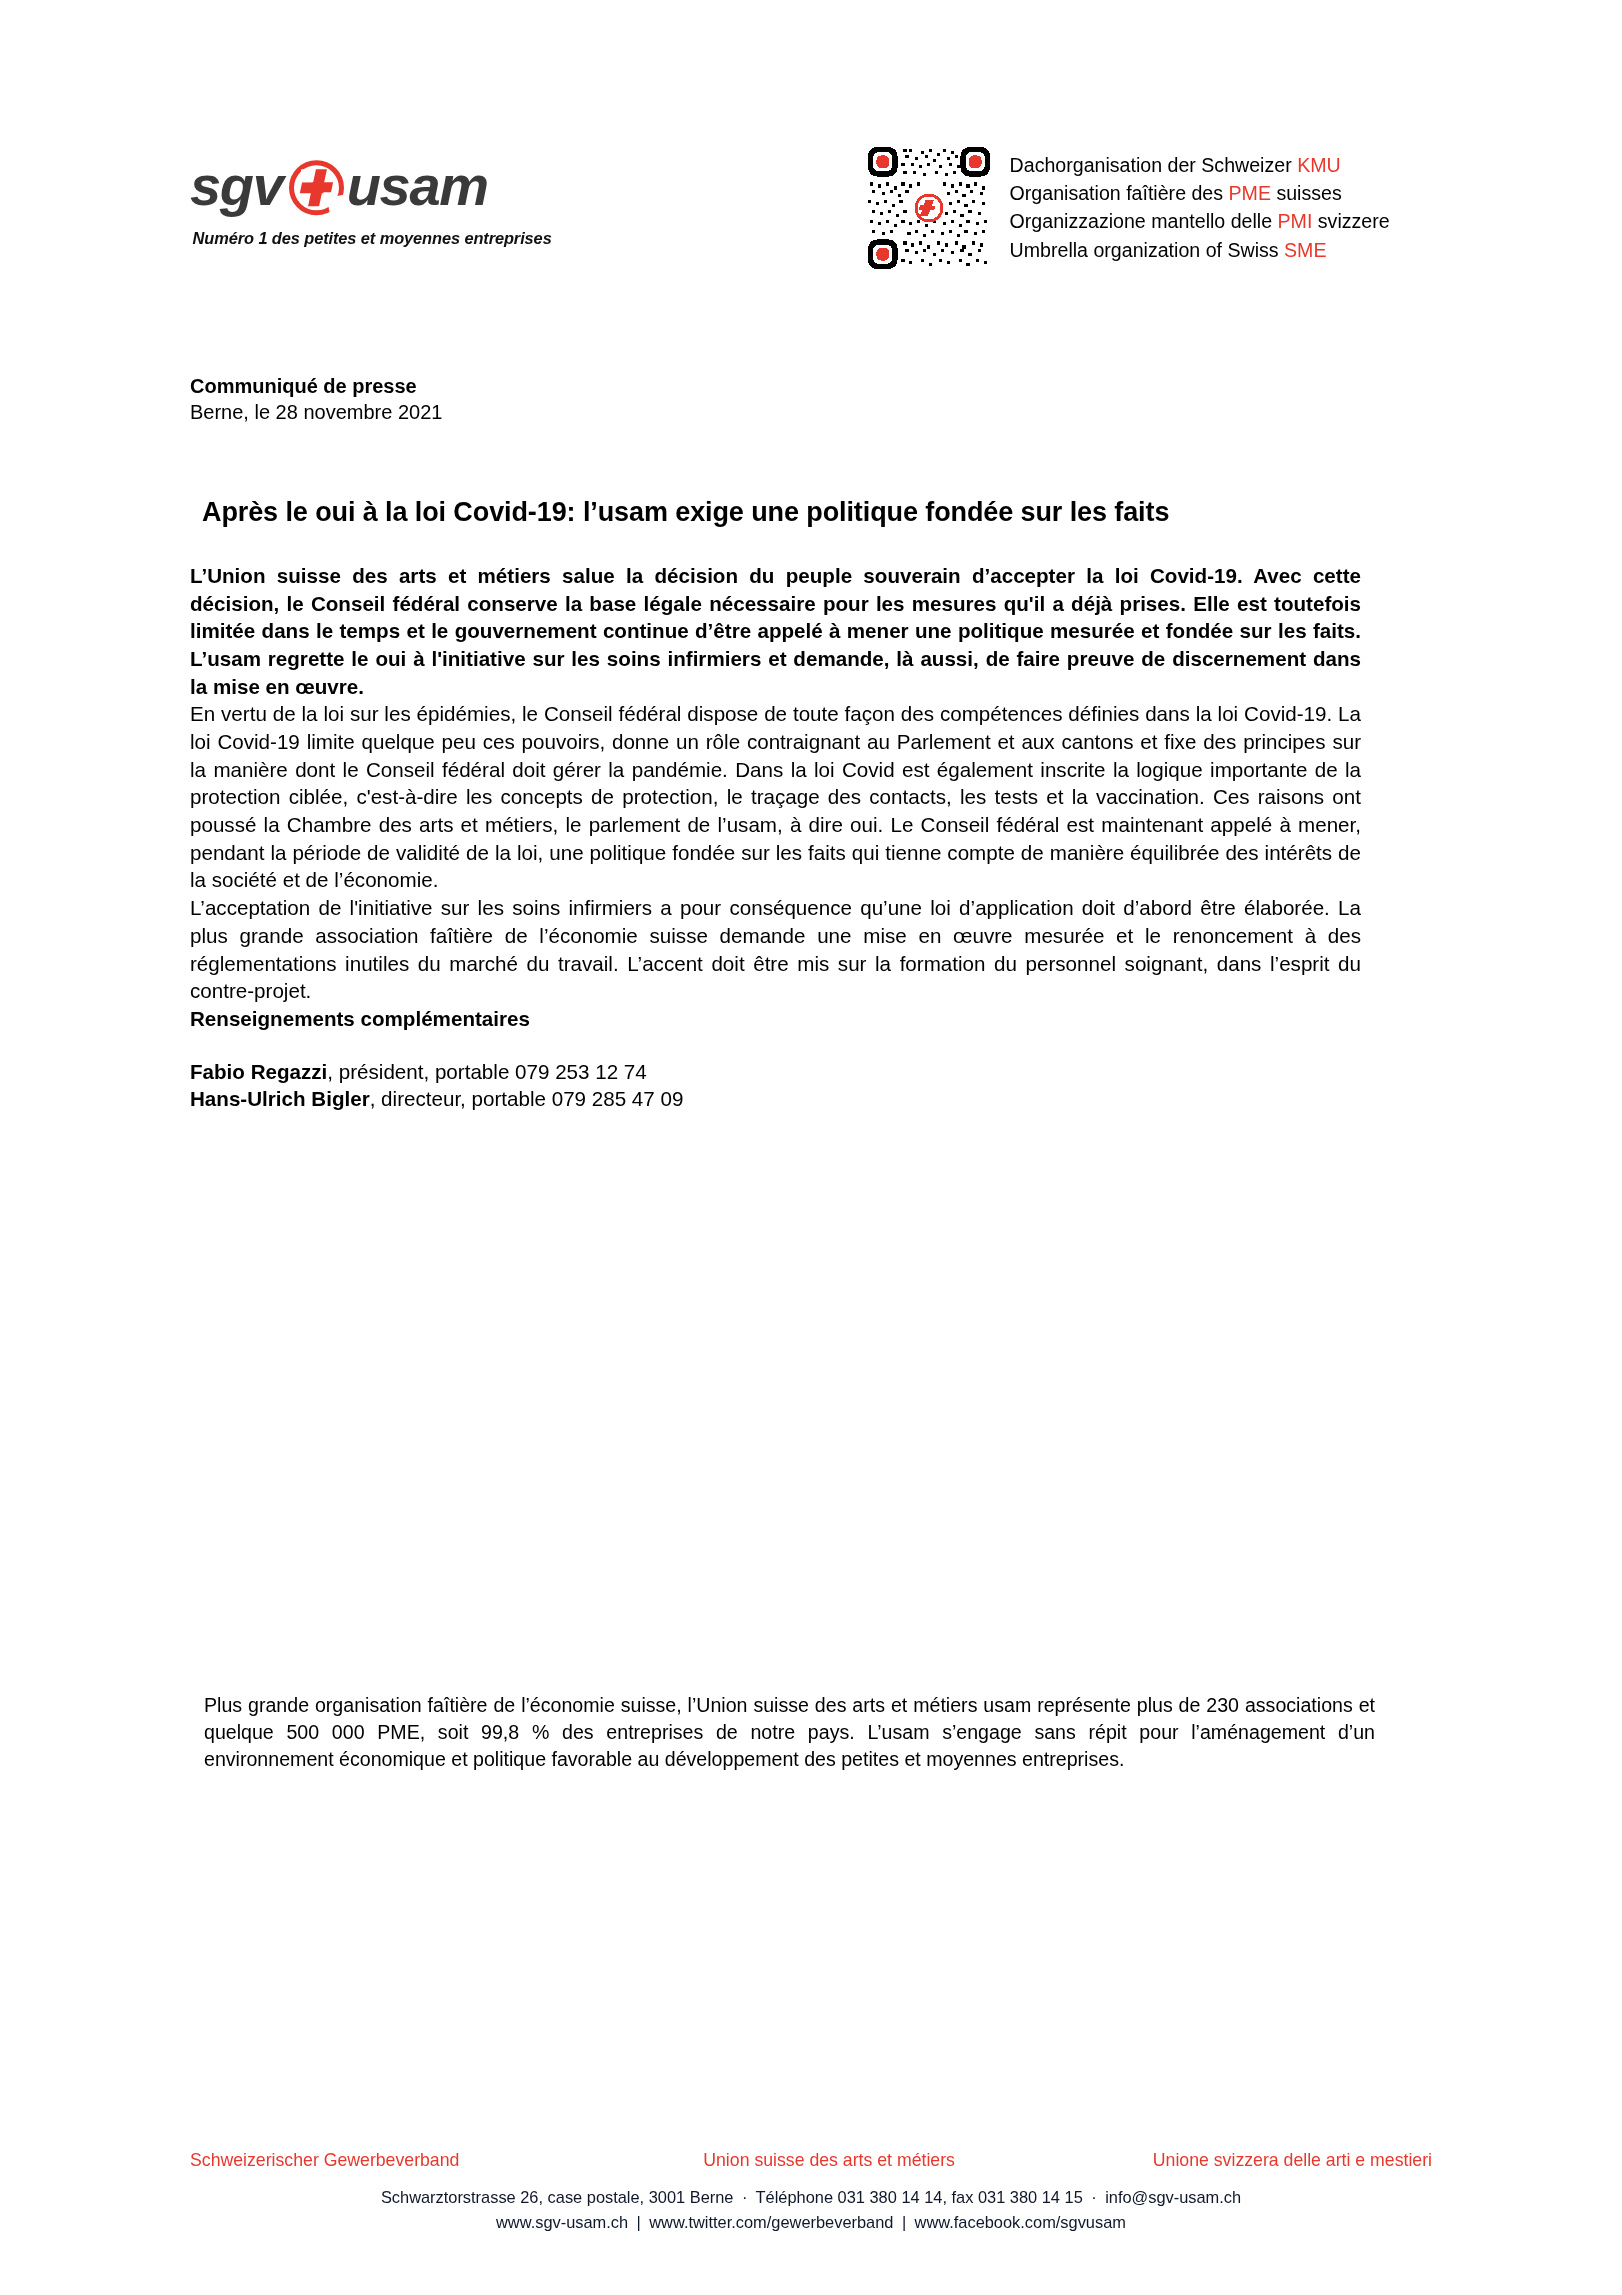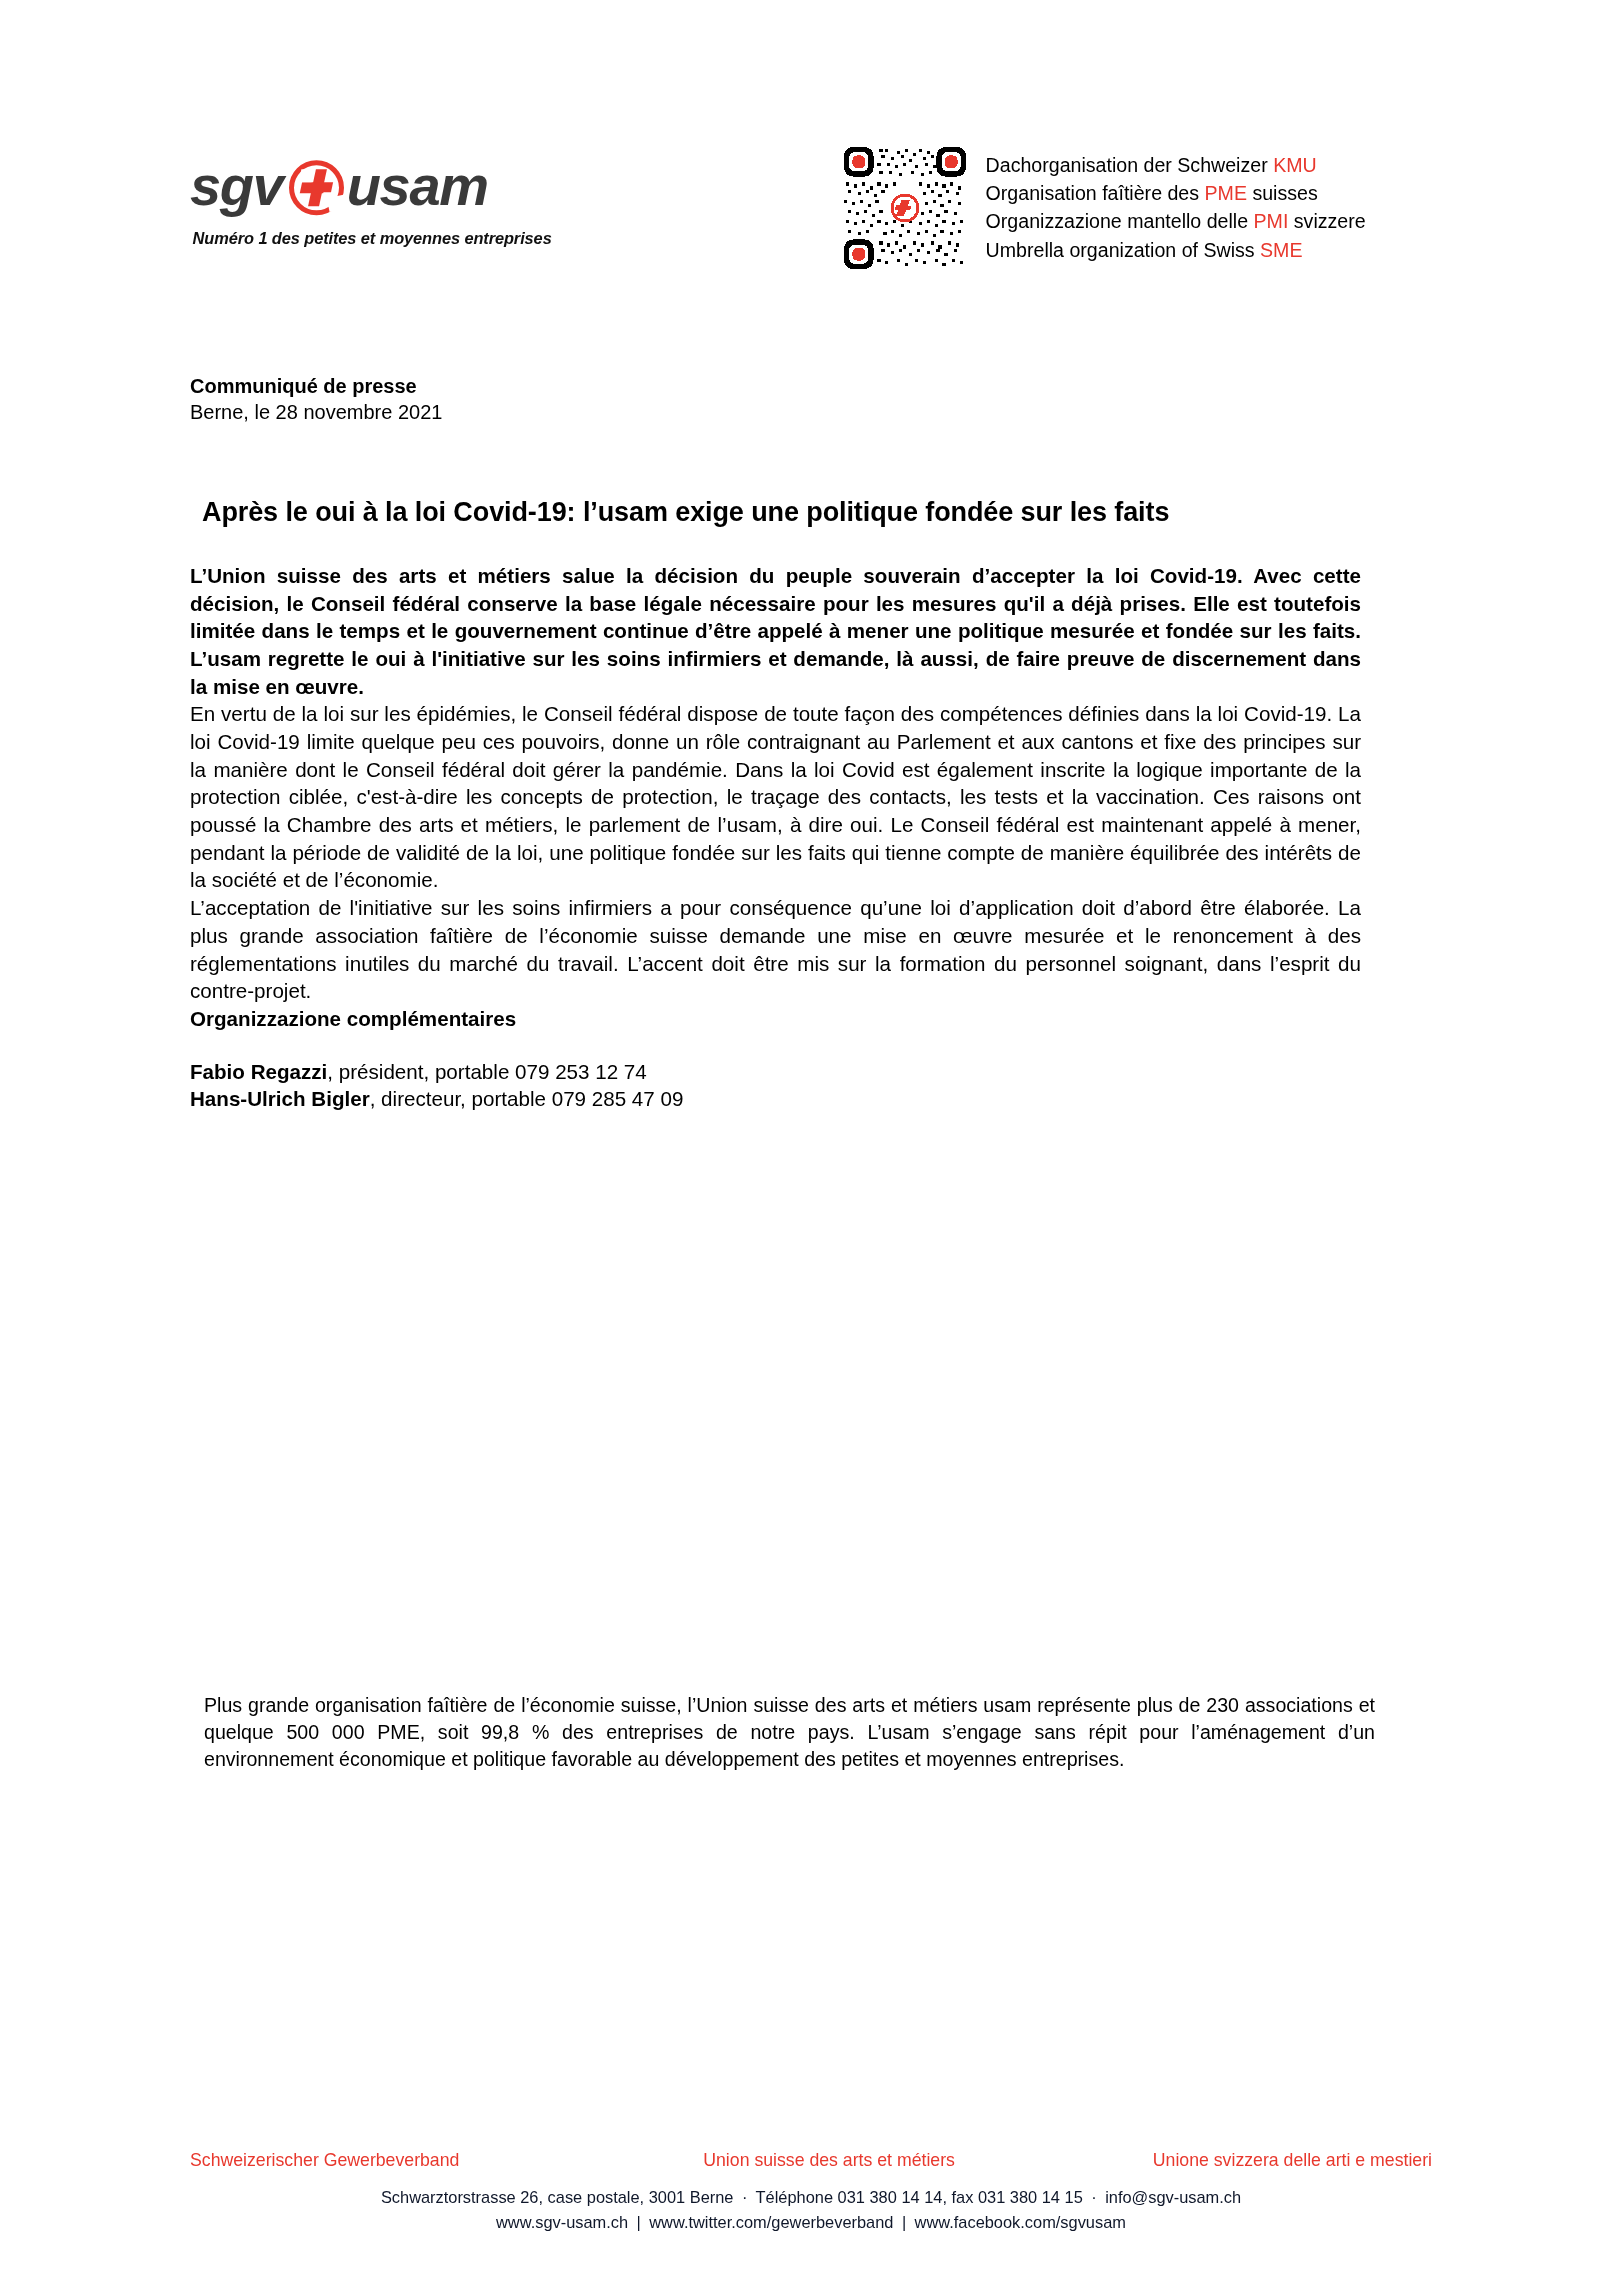--- a/index.html
+++ b/index.html
@@ -124,21 +124,21 @@
     font-size: 16.4px;
     color: #111111;
     margin-top: 10.5px;
     margin-left: 2.6px;
     letter-spacing: -0.1px;
   }
 
   
   .claim-block {
     position: absolute;
-    left: 844px;
+    left: 868px;
     top: 0px;
     display: flex;
     align-items: flex-start;
   }
   .qr {
     width: 122px;
     height: 122px;
     position: relative;
     flex: 0 0 auto;
   }
@@ -444,21 +444,21 @@
       <h1 class="title">Après le oui à la loi Covid-19: l’usam exige une politique fondée sur les faits</h1>
     </div>
 
     <div class="lead-wrap">
       <p class="lead">L’Union suisse des arts et métiers salue la décision du peuple souverain d’accepter la loi Covid-19. Avec cette décision, le Conseil fédéral conserve la base légale nécessaire pour les mesures qu'il a déjà prises. Elle est toutefois limitée dans le temps et le gouvernement continue d’être appelé à mener une politique mesurée et fondée sur les faits. L’usam regrette le oui à l'initiative sur les soins infirmiers et demande, là aussi, de faire preuve de discernement dans la mise en œuvre.</p>
     </div>
 
     <p class="body p-gap">En vertu de la loi sur les épidémies, le Conseil fédéral dispose de toute façon des compétences définies dans la loi Covid-19. La loi Covid-19 limite quelque peu ces pouvoirs, donne un rôle contraignant au Parlement et aux cantons et fixe des principes sur la manière dont le Conseil fédéral doit gérer la pandémie. Dans la loi Covid est également inscrite la logique importante de la protection ciblée, c'est-à-dire les concepts de protection, le traçage des contacts, les tests et la vaccination. Ces raisons ont poussé la Chambre des arts et métiers, le parlement de l’usam, à dire oui. Le Conseil fédéral est maintenant appelé à mener, pendant la période de validité de la loi, une politique fondée sur les faits qui tienne compte de manière équilibrée des intérêts de la société et de l’économie.</p>
     <p class="body p-gap">L’acceptation de l'initiative sur les soins infirmiers a pour conséquence qu’une loi d’application doit d’abord être élaborée. La plus grande association faîtière de l’économie suisse demande une mise en œuvre mesurée et le renoncement à des réglementations inutiles du marché du travail. L’accent doit être mis sur la formation du personnel soignant, dans l’esprit du contre-projet.</p>
 
-    <h2 class="subhead p-gap">Organizzazione complémentaires</h2>
+    <h2 class="subhead p-gap">Renseignements complémentaires</h2>
 
     <div class="p-gap">
       <div class="contact-line"><b>Fabio Regazzi</b><span>, président, portable 079 253 12 74</span></div>
       <div class="contact-line"><b>Hans-Ulrich Bigler</b><span>, directeur, portable 079 285 47 09</span></div>
     </div>
   </div>
 
   <div class="boilerplate">Plus grande organisation faîtière de l’économie suisse, l’Union suisse des arts et métiers usam représente plus de 230 associations et quelque 500 000 PME, soit 99,8 % des entreprises de notre pays. L’usam s’engage sans répit pour l’aménagement d’un environnement économique et politique favorable au développement des petites et moyennes entreprises.</div>
 
   <div class="footer">

